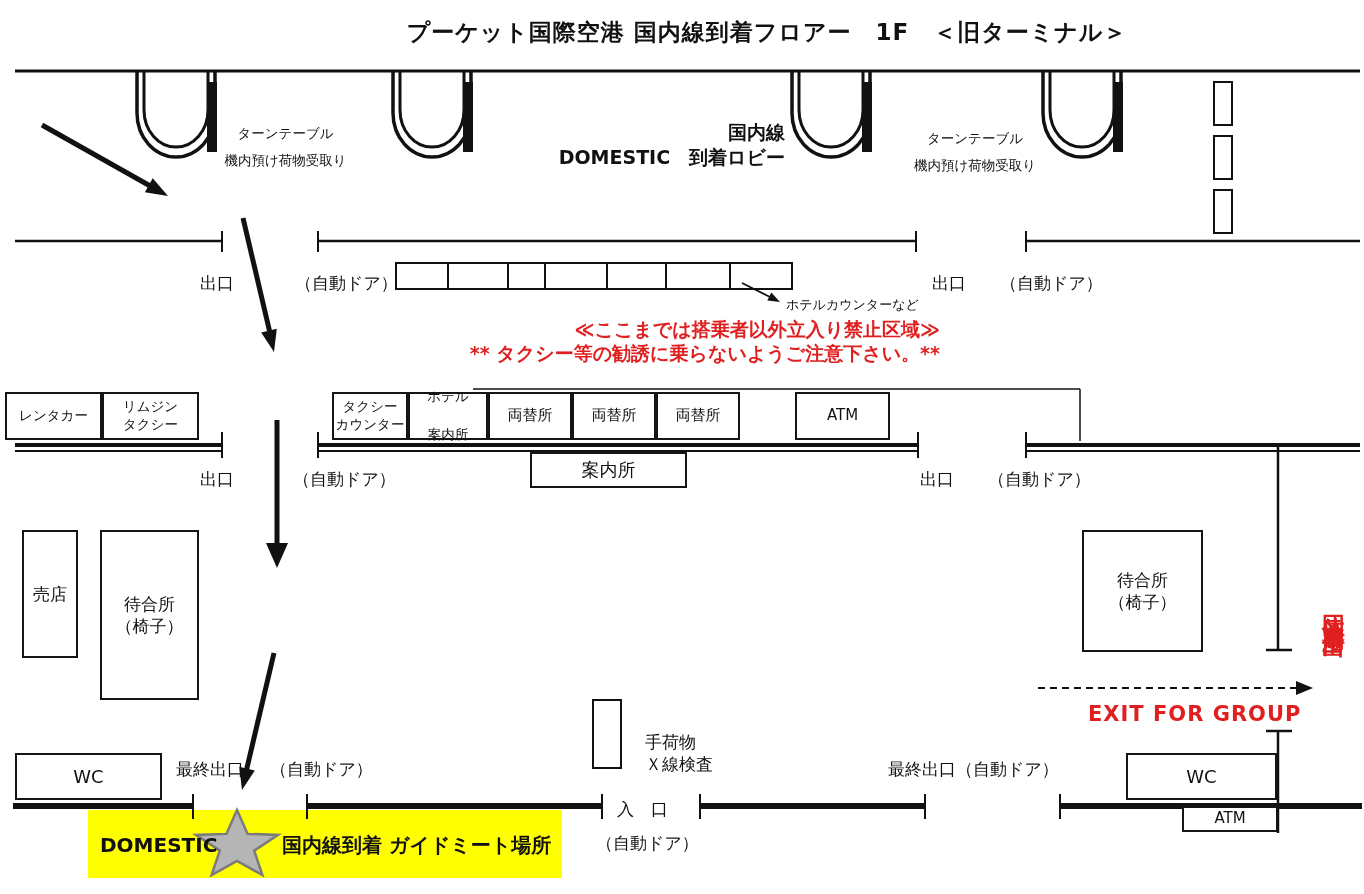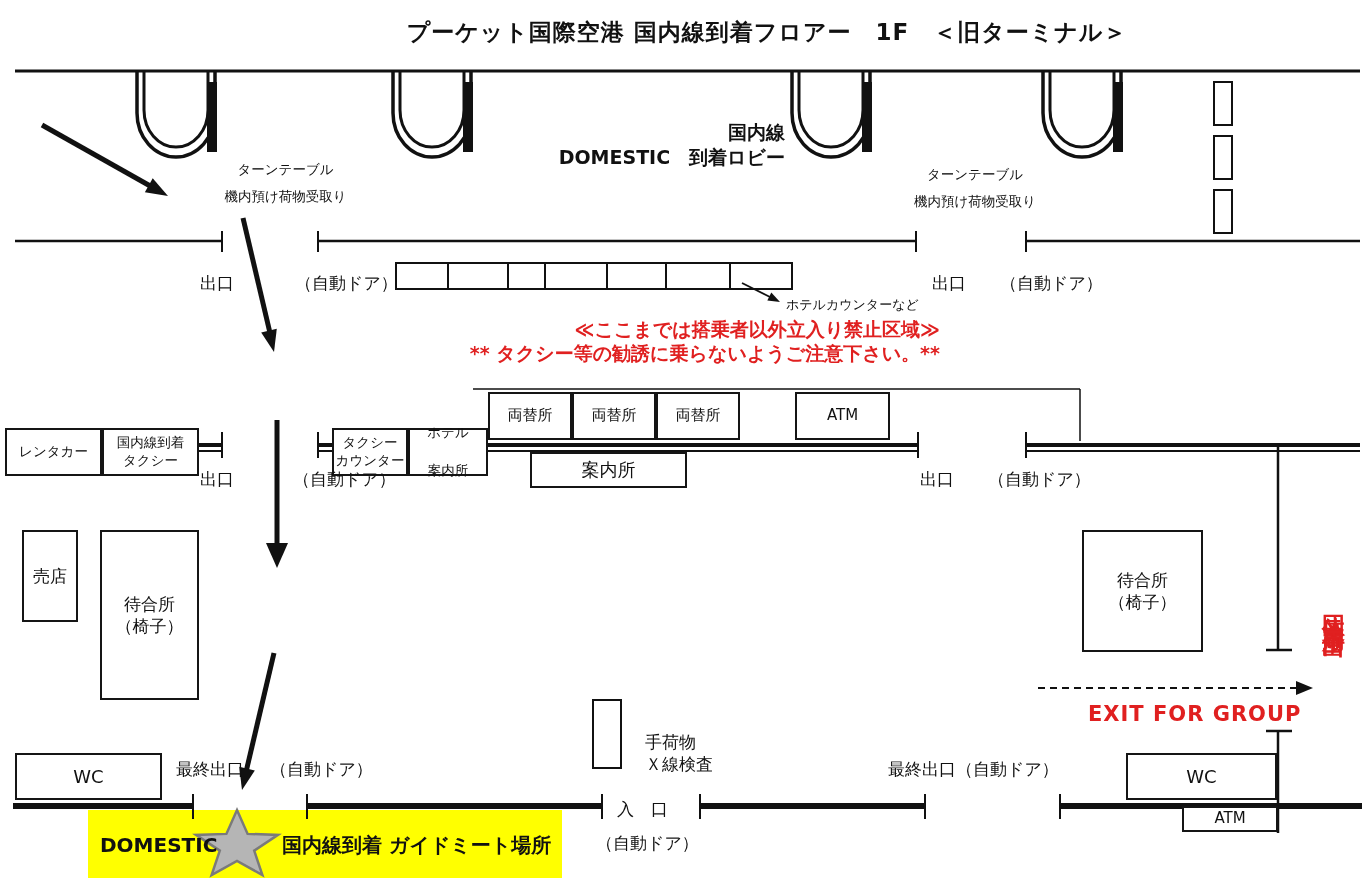--- a/index.html
+++ b/index.html
@@ -12,21 +12,21 @@
   .box{
     position:absolute;border:2px solid #151515;background:#fff;
     display:flex;flex-direction:column;align-items:center;justify-content:center;
     text-align:center;line-height:1.3;box-sizing:border-box;
   }
   .bold{font-weight:bold;}
   .red{color:var(--red,#e02020);}
   #overlay{position:absolute;left:0;top:0;z-index:2;}
   .z1{z-index:1;} .z3{z-index:3;}
   .title{font-size:23px;font-weight:bold;letter-spacing:1px;}
-  .f13{font-size:13px;} .f14{font-size:13.5px;margin-top:36px;} .f15{font-size:15px;}
+  .f13{font-size:13px;} .f14{font-size:13.5px;} .f15{font-size:15px;}
   .f17{font-size:17px;} .f18{font-size:18px;} .f19{font-size:19px;text-align:right;}
   .yellow-zone{position:absolute;background:var(--yellow,#ffff00);}
   .vtext{writing-mode:vertical-rl;text-orientation:upright;letter-spacing:4px;}
 </style>
 </head>
 <body>
 
 <div class="canvas">
 
   <div class="yellow-zone z1" style="left:88px;top:810px;width:474px;height:68px;"></div>
@@ -175,21 +175,21 @@
 
   <div class="lbl ctr bold red z3 f19" style="left:380px;top:318px;width:560px;line-height:1.25;">
     <div>≪ここまでは搭乗者以外立入り禁止区域≫</div>
     <div>** タクシー等の勧誘に乗らないようご注意下さい。**</div>
   </div>
 
   <div class="box z3 f14" style="left:5px;top:392px;width:97px;height:48px;">
     <div>レンタカー</div>
   </div>
   <div class="box z3 f14" style="left:102px;top:392px;width:97px;height:48px;">
-    <div>国内線到着</div>
+    <div>リムジン</div>
     <div>タクシー</div>
   </div>
 
   <div class="box z3 f14" style="left:332px;top:392px;width:76px;height:48px;">
     <div>タクシー</div>
     <div>カウンター</div>
   </div>
   <div class="box z3 f14" style="left:408px;top:392px;width:80px;height:48px;gap:20px;">
     <div>ホテル</div>
     <div>案内所</div>
@@ -209,21 +209,21 @@
 
   <div class="box z3 f18" style="left:530px;top:452px;width:157px;height:36px;">
     <div>案内所</div>
   </div>
 
   <div class="lbl z3 f17" style="left:200px;top:468px;">出口</div>
   <div class="lbl z3 f17" style="left:293px;top:468px;">（自動ドア）</div>
   <div class="lbl z3 f17" style="left:920px;top:468px;">出口</div>
   <div class="lbl z3 f17" style="left:988px;top:468px;">（自動ドア）</div>
 
-  <div class="box z3 f17" style="left:22px;top:530px;width:56px;height:92px;">
+  <div class="box z3 f17" style="left:22px;top:530px;width:56px;height:128px;">
     <div>売店</div>
   </div>
   <div class="box z3 f17" style="left:100px;top:530px;width:99px;height:170px;">
     <div>待合所</div>
     <div>（椅子）</div>
   </div>
   <div class="box z3 f17" style="left:1082px;top:530px;width:121px;height:122px;">
     <div>待合所</div>
     <div>（椅子）</div>
   </div>

